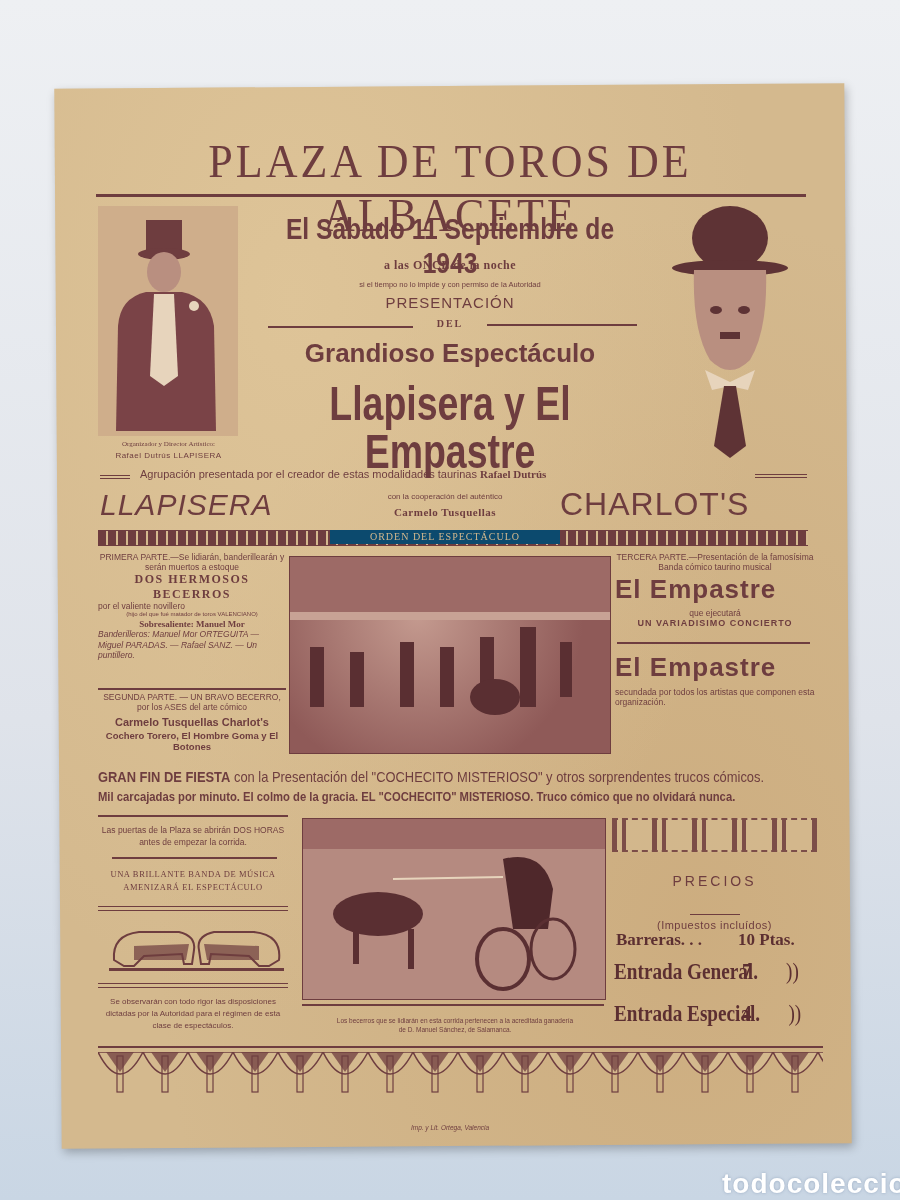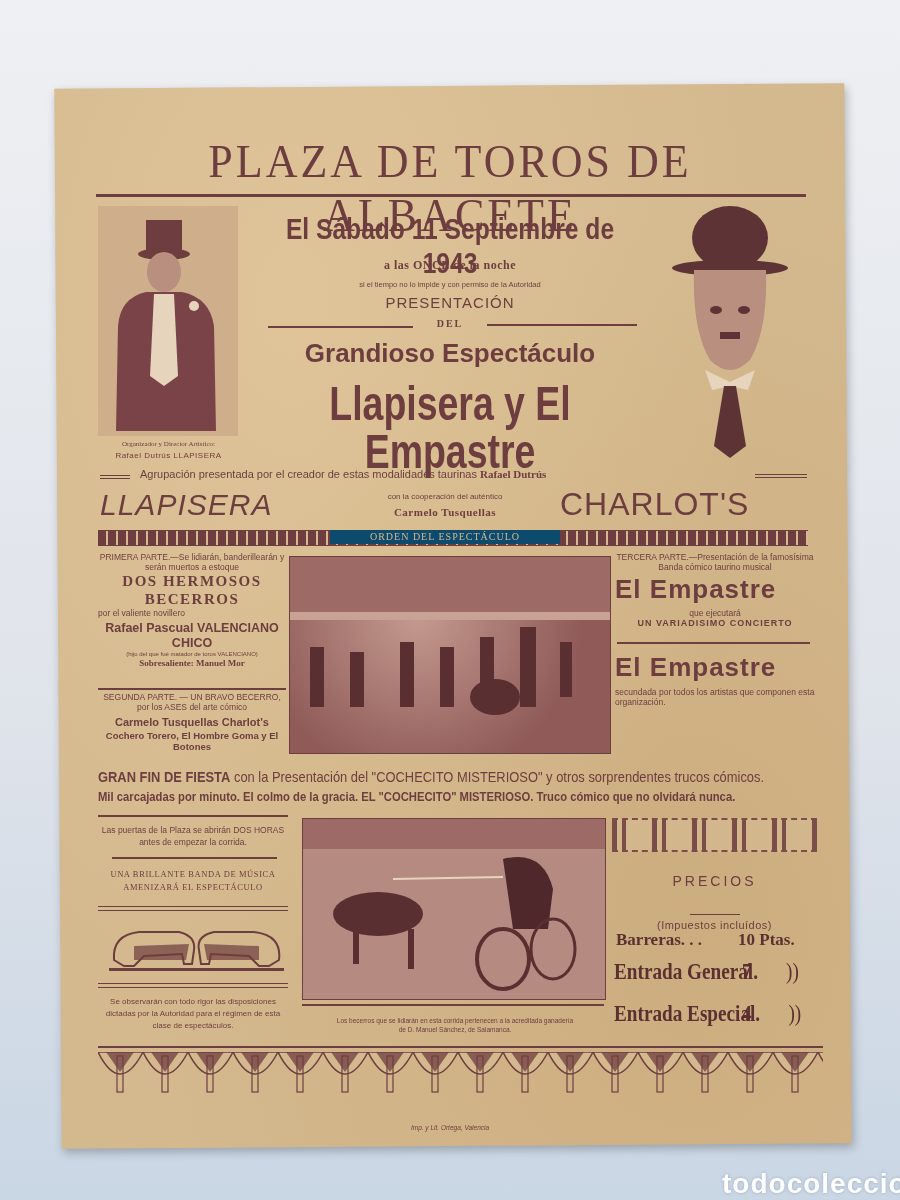--- a/index.html
+++ b/index.html
@@ -81,25 +81,25 @@
 <div class="abs ink" style="left:100px;top:488px;font-size:30px;letter-spacing:1px;font-style:italic;">LLAPISERA</div>
 <div class="abs center ink" style="left:365px;top:492px;width:160px;font-size:8px;">con la cooperación del auténtico</div>
 <div class="abs center serif ink bold" style="left:360px;top:506px;width:170px;font-size:11px;letter-spacing:.5px;">Carmelo Tusquellas</div>
 <div class="abs ink" style="left:560px;top:486px;font-size:32px;letter-spacing:1px;">CHARLOT'S</div>
 
 <div class="abs" style="left:98px;top:530px;width:710px;height:14px;background:repeating-linear-gradient(90deg,#6e3d3f 0 8px,#d4b98e 8px 10px);border-top:1px solid #6e3d3f;border-bottom:1px solid #6e3d3f;"></div>
 <div class="abs center serif" style="left:330px;top:530px;width:230px;height:14px;background:#0c4a6e;color:#d4b98e;font-size:10px;letter-spacing:1px;line-height:14px;">ORDEN DEL ESPECTÁCULO</div>
 
 <div class="abs ink" style="left:98px;top:552px;width:188px;font-size:8.5px;line-height:1.2;text-align:center;">
   <div>PRIMERA PARTE.—Se lidiarán, banderillearán y serán muertos a estoque</div>
-  <div class="serif bold" style="font-size:15px;letter-spacing:1.5px;">DOS HERMOSOS BECERROS</div>
+  <div class="serif bold" style="font-size:12px;letter-spacing:1.5px;">DOS HERMOSOS BECERROS</div>
   <div style="text-align:left;">por el valiente novillero</div>
-  <div class="cond bold" style="font-size:12.5px;margin-top:2px;">Rafael Pascual VALENCIANO CHICO</div>
   <div style="font-size:6px;">(hijo del que fué matador de toros VALENCIANO)</div>
   <div class="serif bold" style="font-size:9px;">Sobresaliente: Manuel Mor</div>
+  <div style="text-align:left;font-style:italic;">Banderilleros: Manuel Mor ORTEGUITA — Miguel PARADAS. — Rafael SANZ. — Un puntillero.</div>
 </div>
 <div class="abs rule-thin" style="left:98px;top:688px;width:188px;border-top-width:2px;"></div>
 
 <div class="abs ink" style="left:98px;top:692px;width:188px;font-size:8.5px;line-height:1.2;text-align:center;">
   <div>SEGUNDA PARTE. — UN BRAVO BECERRO, por los ASES del arte cómico</div>
   <div class="cond bold" style="font-size:11px;margin-top:4px;">Carmelo Tusquellas Charlot's</div>
   <div class="cond bold" style="font-size:9.5px;">Cochero Torero, El Hombre Goma y El Botones</div>
 </div>
 
 <div class="abs photo" style="left:289px;top:556px;width:320px;height:196px;">

